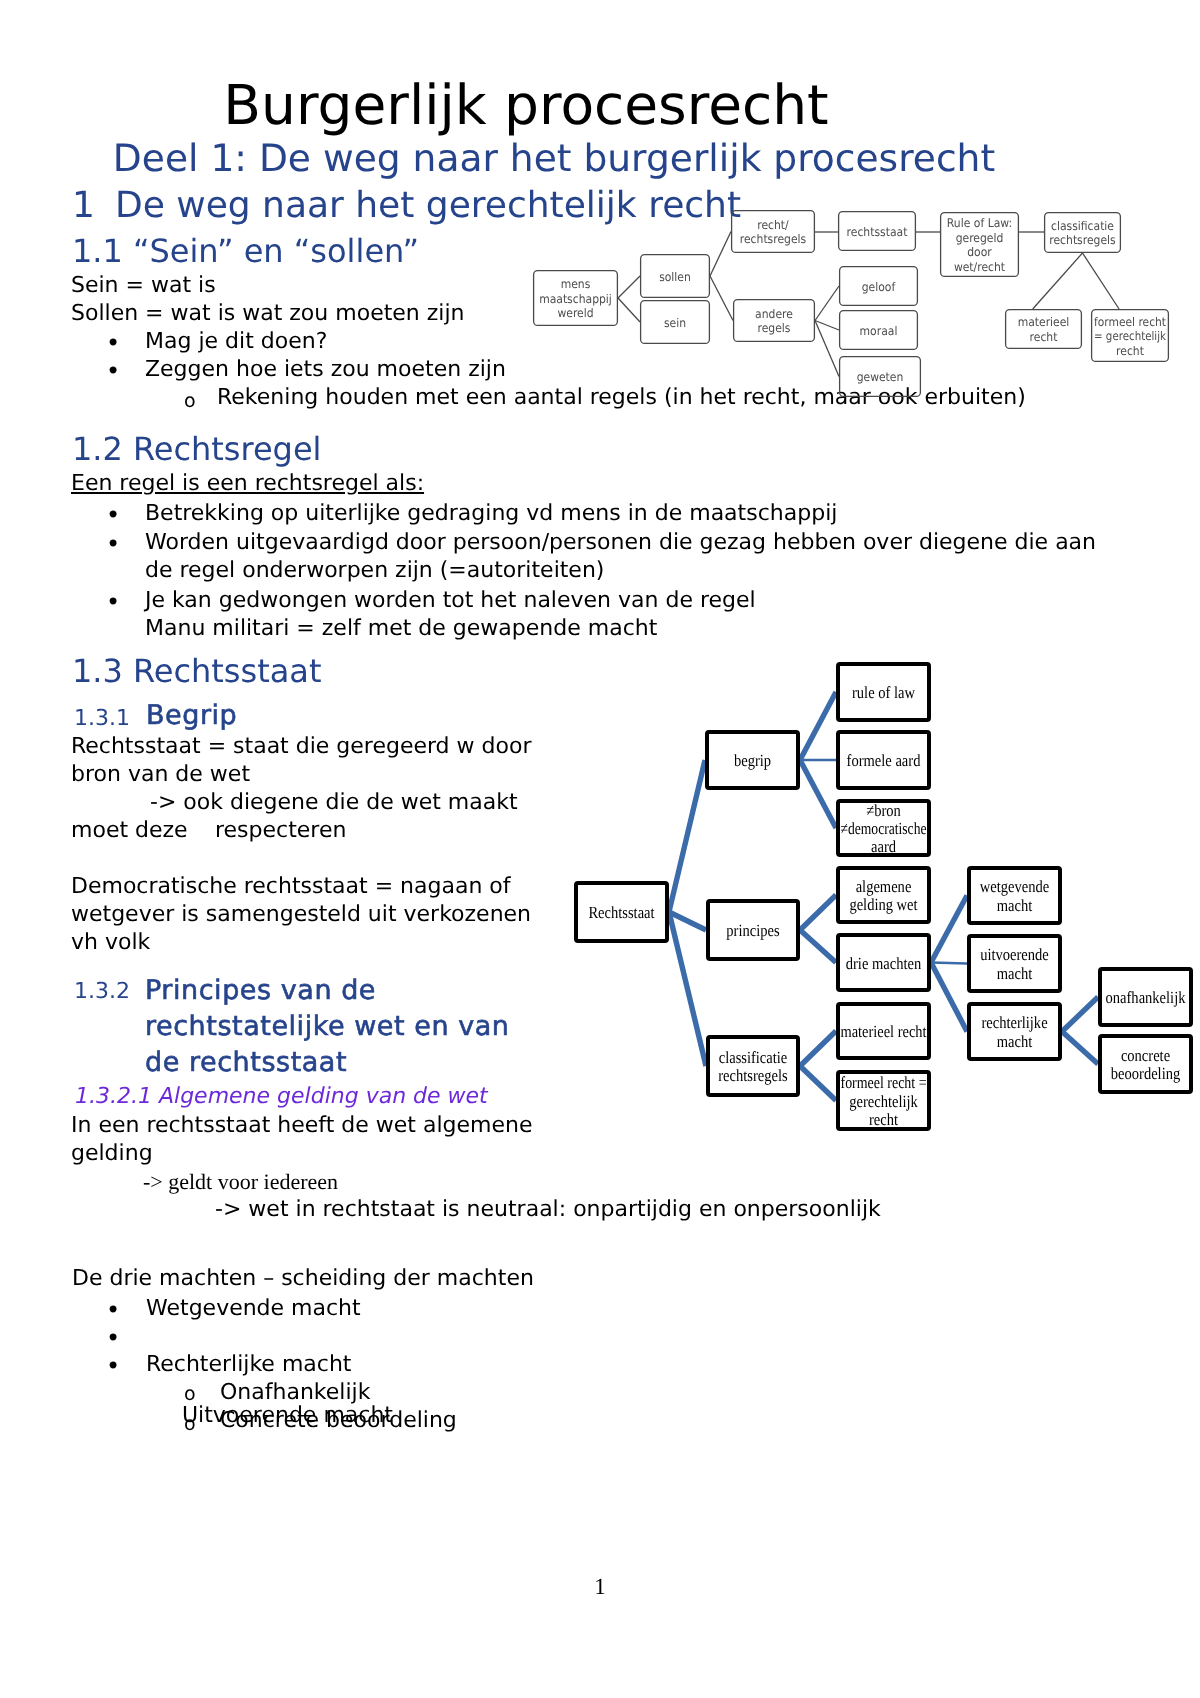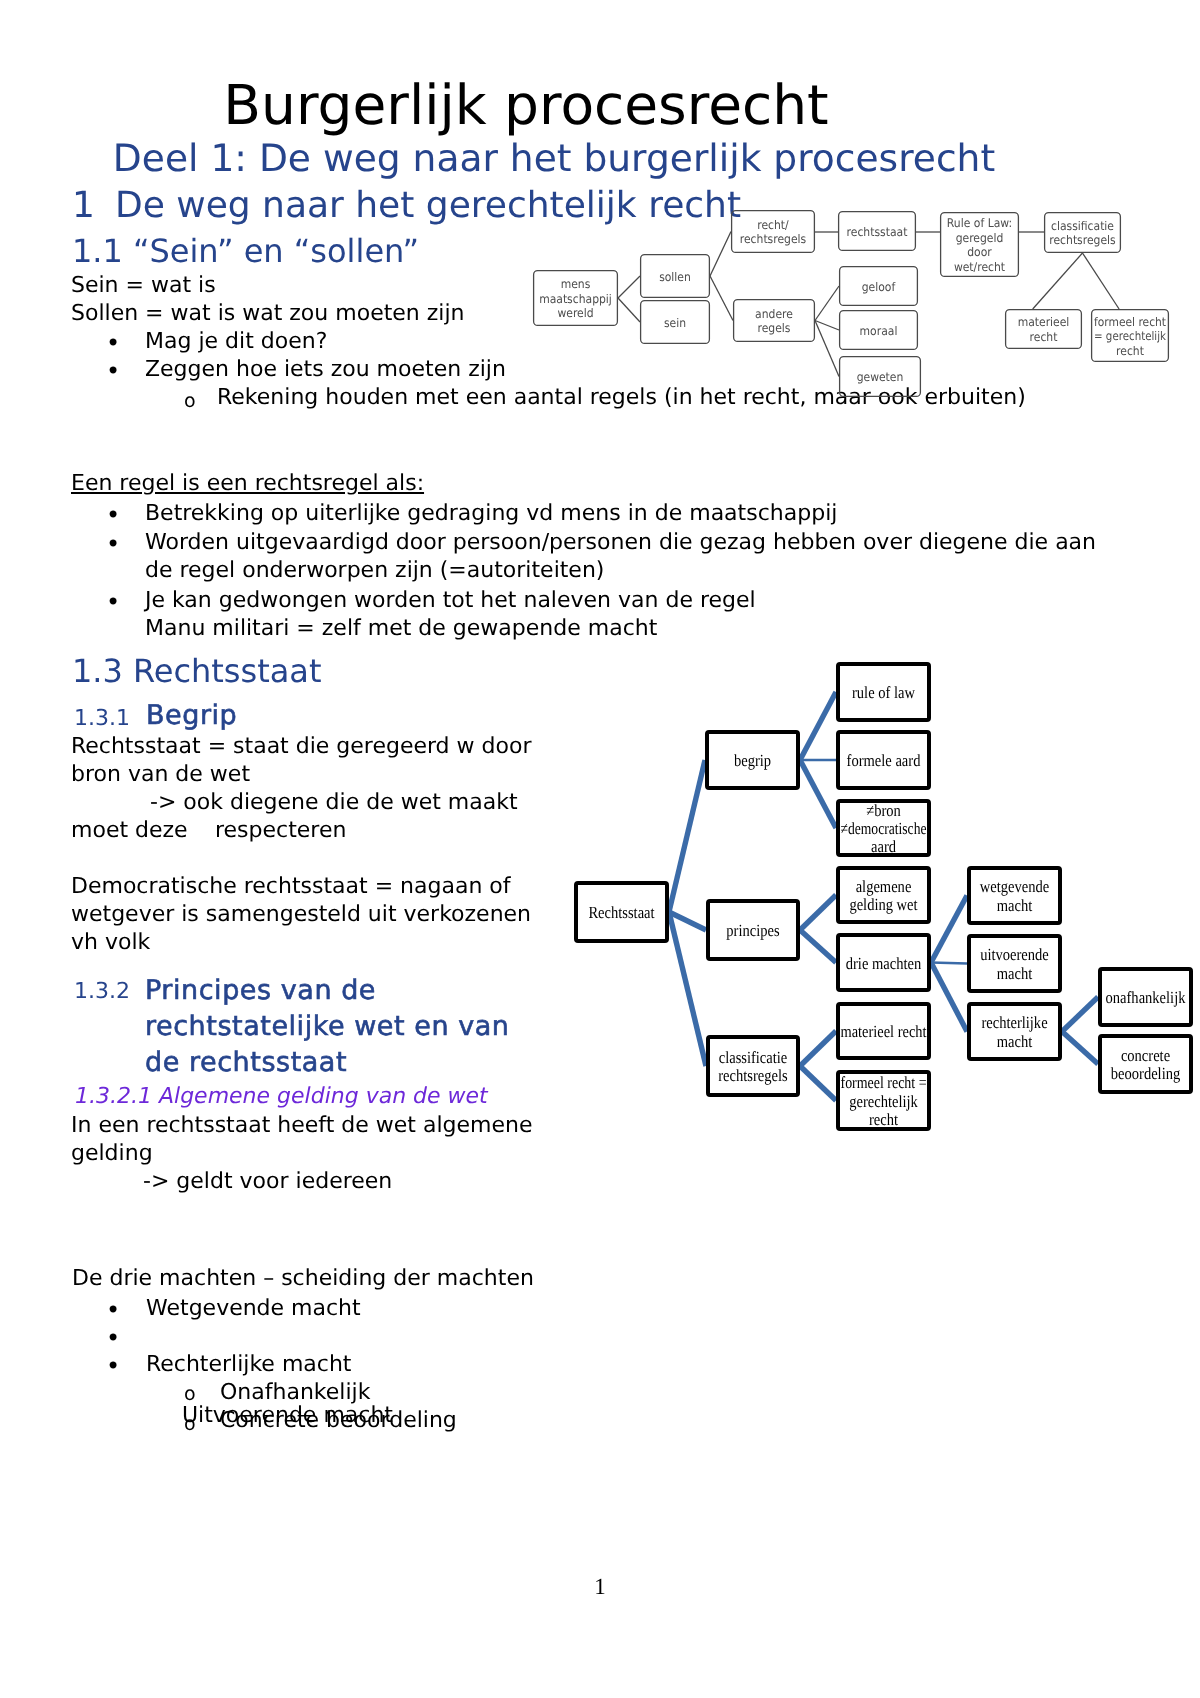--- a/index.html
+++ b/index.html
@@ -34,20 +34,21 @@
   <div class="t body" style="left:71px;top:272px;">Sein = wat is</div>
   <div class="t body" style="left:71px;top:300px;">Sollen = wat is wat zou moeten zijn</div>
 
   <div class="t bullet" style="left:106px;top:329px;">•</div>
   <div class="t body" style="left:145px;top:328px;">Mag je dit doen?</div>
   <div class="t bullet" style="left:106px;top:357px;">•</div>
   <div class="t body" style="left:145px;top:356px;">Zeggen hoe iets zou moeten zijn</div>
   <div class="t bullet" style="left:184px;top:390px;font-size:19px;">o</div>
   <div class="t body" style="left:217px;top:384px;">Rekening houden met een aantal regels (in het recht, maar ook erbuiten)</div>
 
+  <div class="t h2n" style="left:72px;top:430px;"><span>1.2</span><span style="display:inline-block;width:10px"></span><span>Rechtsregel</span></div>
   <div class="t body" style="left:71px;top:470px;text-decoration:underline;">Een regel is een rechtsregel als:</div>
 
   <div class="t bullet" style="left:106px;top:501px;">•</div>
   <div class="t body" style="left:145px;top:500px;">Betrekking op uiterlijke gedraging vd mens in de maatschappij</div>
   <div class="t bullet" style="left:106px;top:530px;">•</div>
   <div class="t body" style="left:145px;top:529px;width:960px;white-space:normal;">Worden uitgevaardigd door persoon/personen die gezag hebben over diegene die aan de regel onderworpen zijn (=autoriteiten)</div>
   <div class="t bullet" style="left:106px;top:588px;">•</div>
   <div class="t body" style="left:145px;top:587px;">Je kan gedwongen worden tot het naleven van de regel</div>
   <div class="t body" style="left:145px;top:615px;">Manu militari = zelf met de gewapende macht</div>
 
@@ -65,21 +66,22 @@
   <div class="t body" style="left:71px;top:929px;">vh volk</div>
 
   <div class="t h3num" style="left:74px;top:979px;">1.3.2</div>
   <div class="t h3n" style="left:145px;top:975px;">Principes van de</div>
   <div class="t h3n" style="left:145px;top:1011px;">rechtstatelijke wet en van</div>
   <div class="t h3n" style="left:145px;top:1047px;">de rechtsstaat</div>
 
   <div class="t h4n" style="left:75px;top:1084px;"><span>1.3.2.1</span> <span>Algemene gelding van de wet</span></div>
   <div class="t body" style="left:71px;top:1112px;">In een rechtsstaat heeft de wet algemene</div>
   <div class="t body" style="left:71px;top:1140px;">gelding</div>
-  <div class="t body" style="left:71px;top:1168px;">	-&gt; geldt voor iedereen</div>
+  <div class="t body" style="left:71px;top:1168px;font-family:Liberation Serif, serif;">	-&gt; geldt voor iedereen</div>
+  <div class="t body" style="left:71px;top:1196px;">		-&gt; wet in rechtstaat is neutraal: onpartijdig en onpersoonlijk</div>
 
   <div class="t body" style="left:72px;top:1265px;">De drie machten – scheiding der machten</div>
 
   <div class="t bullet" style="left:106px;top:1296px;">•</div>
   <div class="t body" style="left:146px;top:1295px;">Wetgevende macht</div>
   <div class="t bullet" style="left:106px;top:1324px;">•</div>
   <div class="t body" style="left:146px;top:1402px;margin-left:36px;">Uitvoerende macht</div>
   <div class="t bullet" style="left:106px;top:1352px;">•</div>
   <div class="t body" style="left:146px;top:1351px;">Rechterlijke macht</div>
   <div class="t bullet" style="left:184px;top:1383px;font-size:19px;">o</div>

